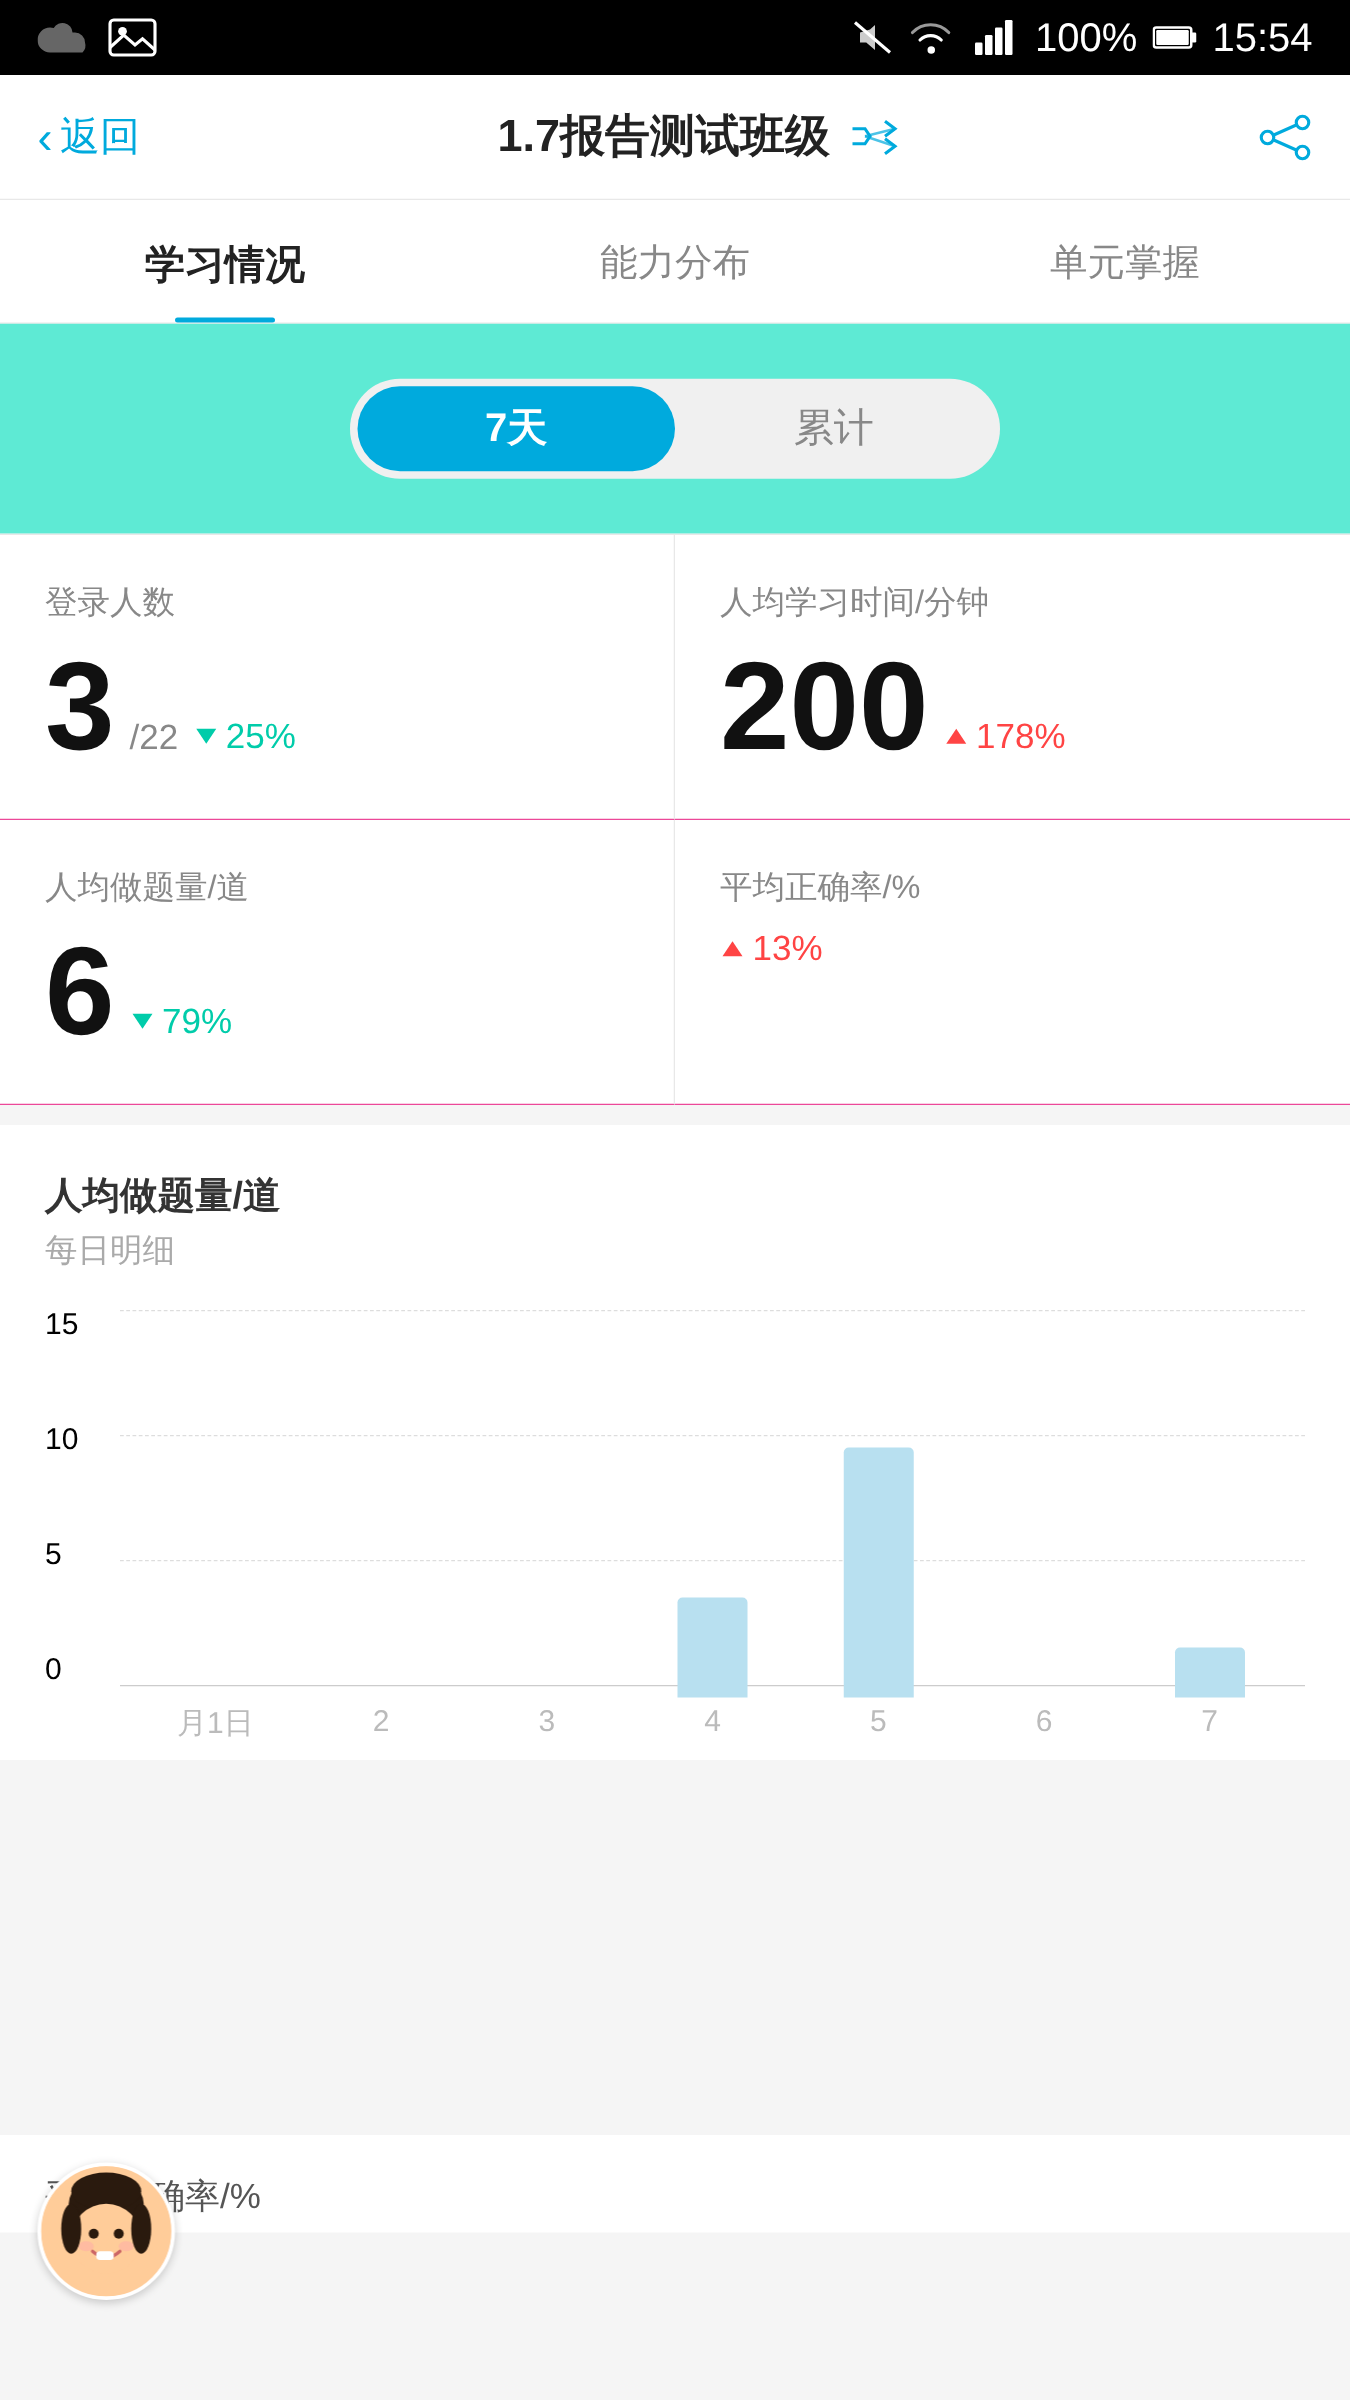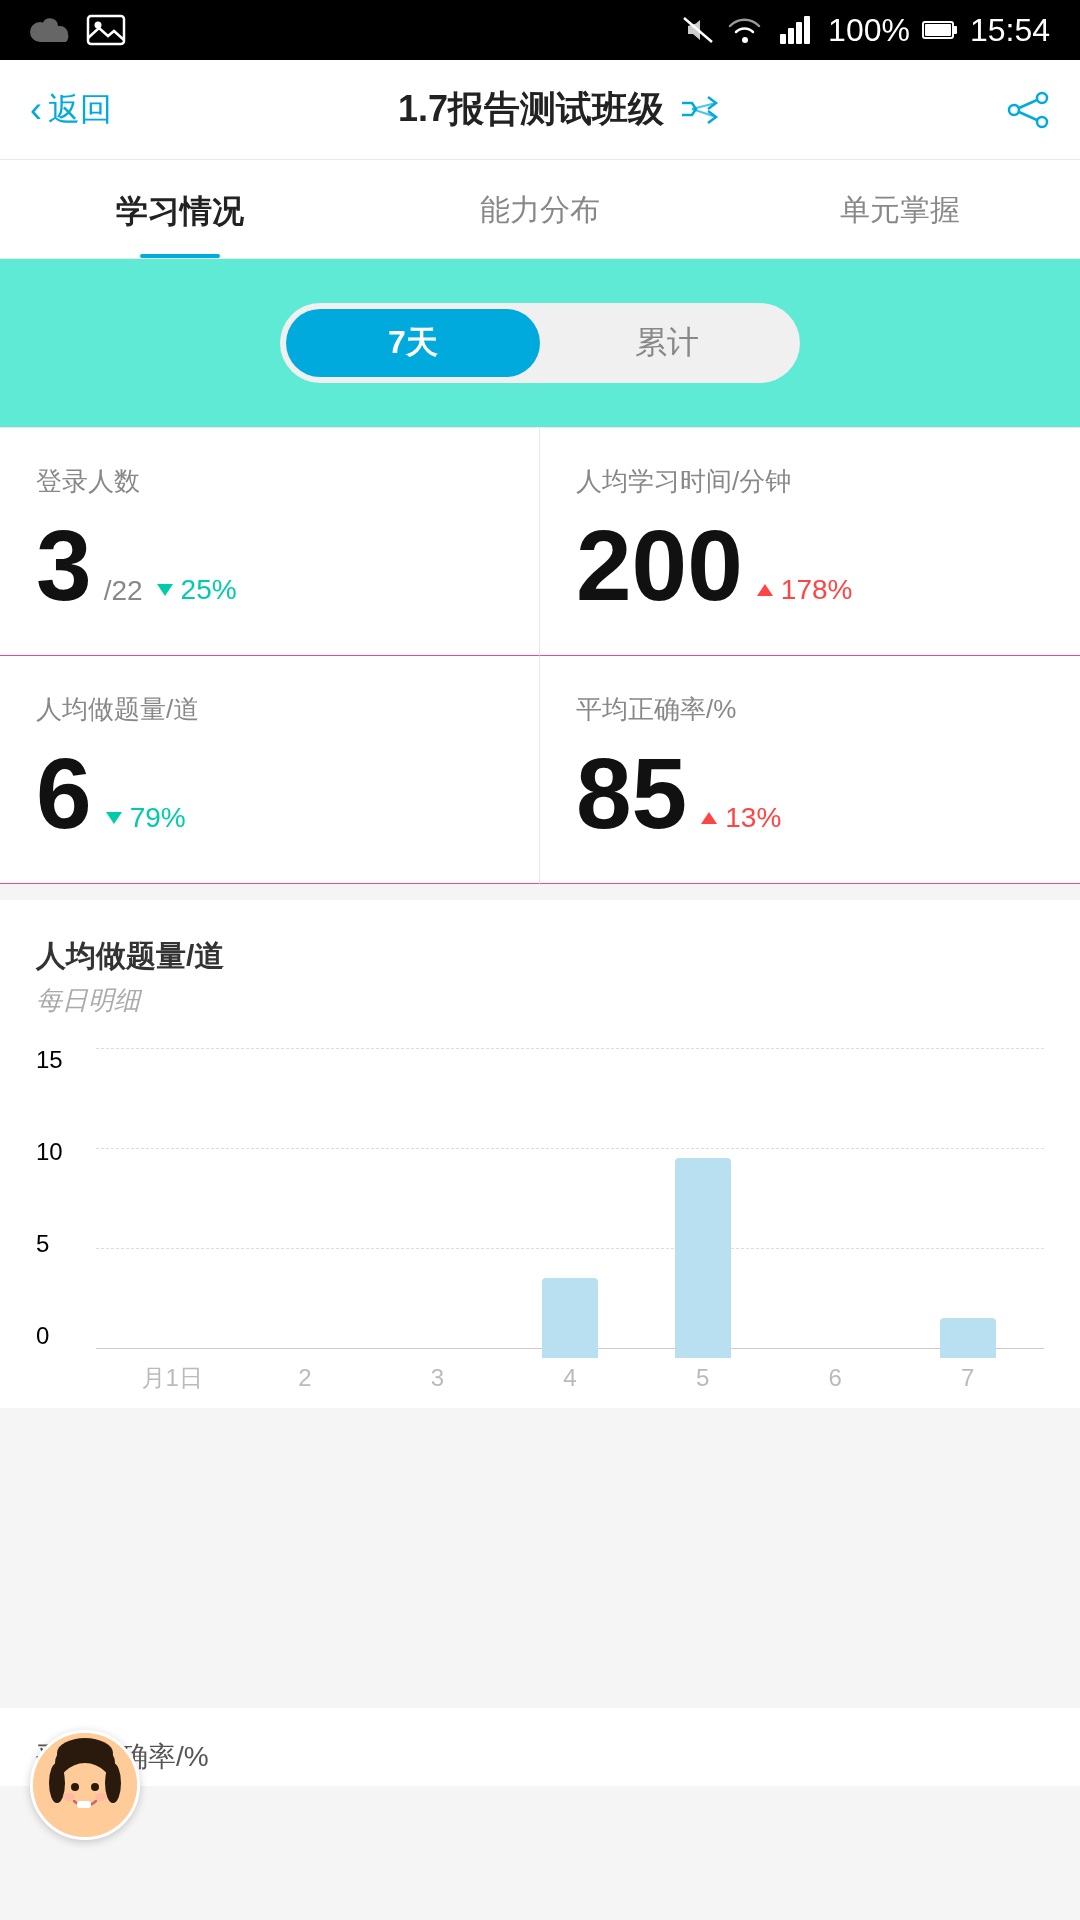--- a/index.html
+++ b/index.html
@@ -172,21 +172,20 @@
     }
     .chart-title {
       font-size: 30px;
       font-weight: 600;
       color: #333;
     }
     .chart-subtitle {
       font-size: 26px;
       color: #aaa;
       margin-top: 6px;
-      font-style: italic;
     }
 
     
     .bar-chart-container {
       margin-top: 30px;
       position: relative;
     }
     .y-label {
       font-size: 24px;
       color: #000000;
@@ -344,21 +343,20 @@
           <polygon points="10,16 2,4 18,4"></polygon>
         </svg>
         <span>79%</span>
       </span>
     </div>
   </div>
 
   <div class="stat-cell">
     <div class="stat-label">平均正确率/%</div>
     <div class="stat-value-row">
-      <span class="stat-main-value">85</span>
       <span class="stat-change up">
         <svg width="20" height="20" viewBox="0 0 20 20" fill="#ff4444">
           <polygon points="10,4 18,16 2,16"></polygon>
         </svg>
         <span>13%</span>
       </span>
     </div>
   </div>
 
 </div>

